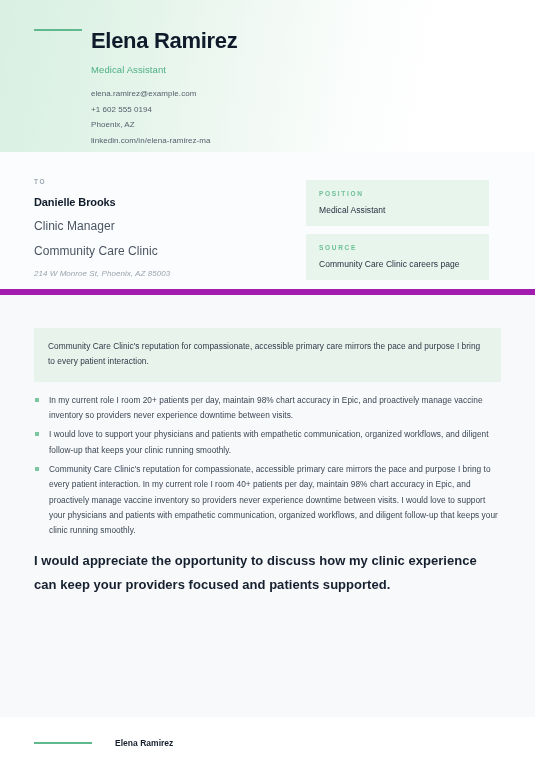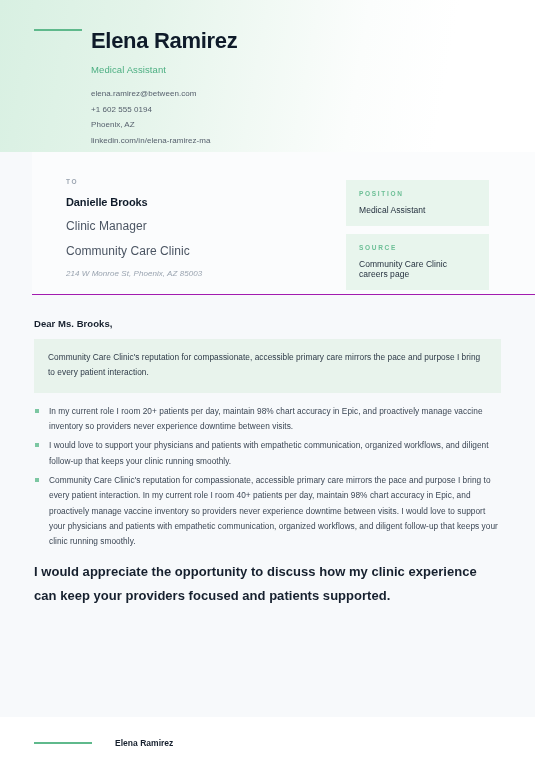--- a/index.html
+++ b/index.html
@@ -73,25 +73,24 @@
     font-size: 8px;
     color: #56606d;
     line-height: 1.95;
     letter-spacing: 0.05px;
   }
 
   
   .meta {
     flex: 0 0 143px;
     background: #fbfcfd;
-    border-bottom: 1px solid #a21caf;
+    border-bottom: 6px solid #a21caf;
     display: flex;
     padding: 26px 46px 0 34px;
-    gap: 34px;
-    margin-left: 32px;
+    gap: 26px;
   }
 
   .meta-left { width: 246px; flex: 0 0 246px; }
 
   .eyebrow {
     font-size: 6.5px;
     letter-spacing: 1.7px;
     color: #9aa4b0;
     text-transform: uppercase;
     font-weight: bold;
@@ -237,21 +236,21 @@
 <body>
 
 <div class="page">
 
   <div class="header">
     <div class="header-rule"></div>
     <div class="header-inner">
       <div class="name">Elena Ramirez</div>
       <div class="role">Medical Assistant</div>
       <ul class="contact-list">
-        <li>elena.ramirez@between.com</li>
+        <li>elena.ramirez@example.com</li>
         <li>+1 602 555 0194</li>
         <li>Phoenix, AZ</li>
         <li>linkedin.com/in/elena-ramirez-ma</li>
       </ul>
     </div>
   </div>
 
   <div class="meta">
     <div class="meta-left">
       <div class="eyebrow">TO</div>
@@ -266,21 +265,20 @@
         <div class="card-value">Medical Assistant</div>
       </div>
       <div class="meta-card">
         <div class="card-label">SOURCE</div>
         <div class="card-value">Community Care Clinic careers page</div>
       </div>
     </div>
   </div>
 
   <div class="letter">
-    <div class="salutation">Dear Ms. Brooks,</div>
 
     <div class="highlight">
       <p>Community Care Clinic's reputation for compassionate, accessible primary care mirrors the pace and purpose I bring to every patient interaction.</p>
     </div>
 
     <ul class="bullets">
       <li>In my current role I room 20+ patients per day, maintain 98% chart accuracy in Epic, and proactively manage vaccine inventory so providers never experience downtime between visits.</li>
       <li>I would love to support your physicians and patients with empathetic communication, organized workflows, and diligent follow-up that keeps your clinic running smoothly.</li>
       <li>Community Care Clinic's reputation for compassionate, accessible primary care mirrors the pace and purpose I bring to every patient interaction. In my current role I room 40+ patients per day, maintain 98% chart accuracy in Epic, and proactively manage vaccine inventory so providers never experience downtime between visits. I would love to support your physicians and patients with empathetic communication, organized workflows, and diligent follow-up that keeps your clinic running smoothly.</li>
     </ul>

